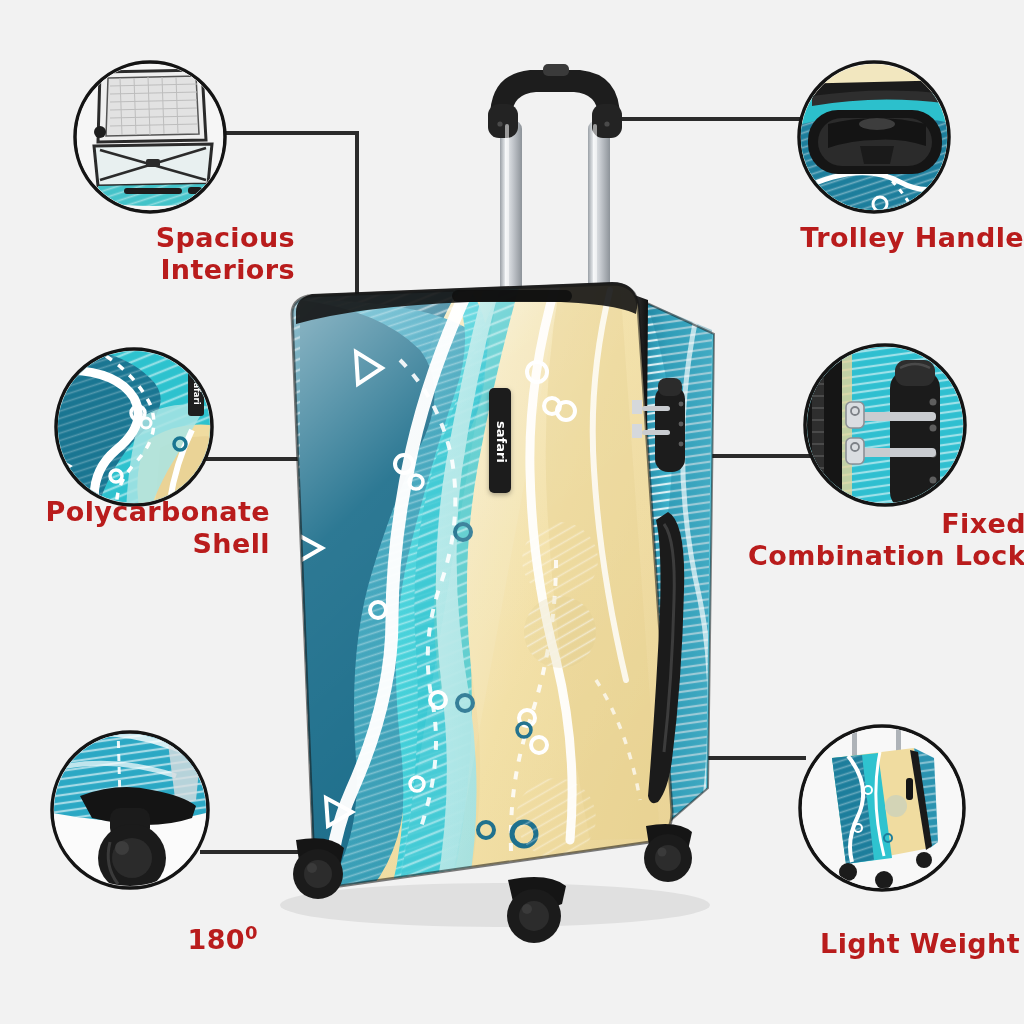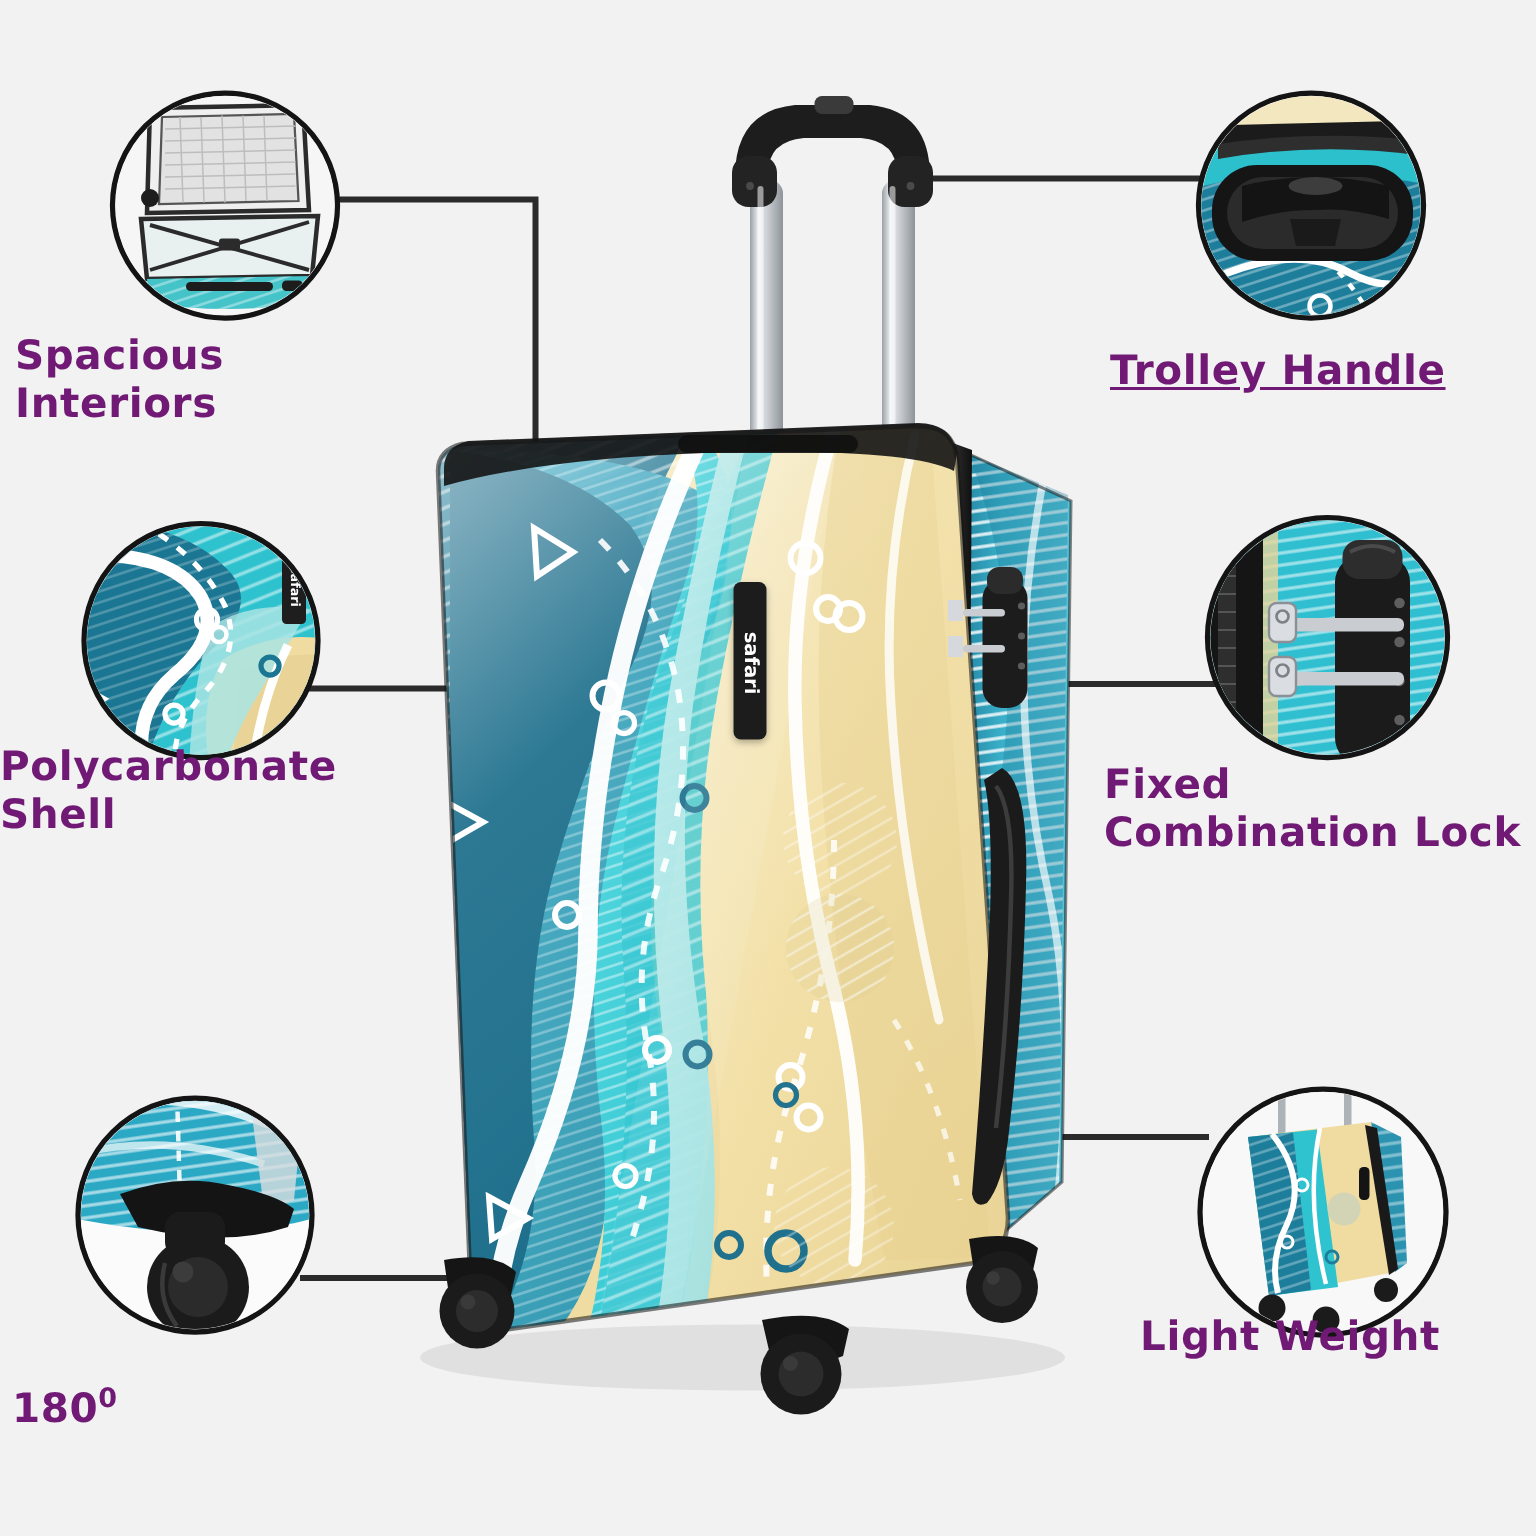--- a/index.html
+++ b/index.html
@@ -12,32 +12,32 @@
   #stage{position:absolute;inset:0;width:1024px;height:1024px;}
   .layer{position:absolute;inset:0;width:1024px;height:1024px;}
 
   
   .callout-label{
     position:absolute;
     font-family:"DejaVu Sans", sans-serif;
     font-weight:700;
     font-size:27px;
     line-height:1.18;
-    color:#701a75;
-    text-align:left;
+    color:#b91c1c;
+    text-align:right;
     letter-spacing:0.4px;
     white-space:pre-line;
     user-select:none;
   }
   .cl-spacious   {left:10px;  top:222px; width:285px;}
   .cl-poly       {left:0px;   top:496px; width:270px;}
   .cl-wheel      {left:8px;   top:890px; width:250px;}
-  .cl-trolley    {left:740px; top:232px; width:284px;text-decoration:underline;}
+  .cl-trolley    {left:740px; top:222px; width:284px;}
   .cl-lock       {left:736px; top:508px; width:290px;}
-  .cl-light      {left:760px; top:876px; width:260px;}
+  .cl-light      {left:760px; top:928px; width:260px;}
 
   .sup0{font-size:18px;vertical-align:super;font-weight:700;}
 </style>
 </head>
 <body>
 
 <div id="stage">
 
   <svg class="layer" viewBox="0 0 1024 1024" xmlns="http://www.w3.org/2000/svg">
     <defs>

